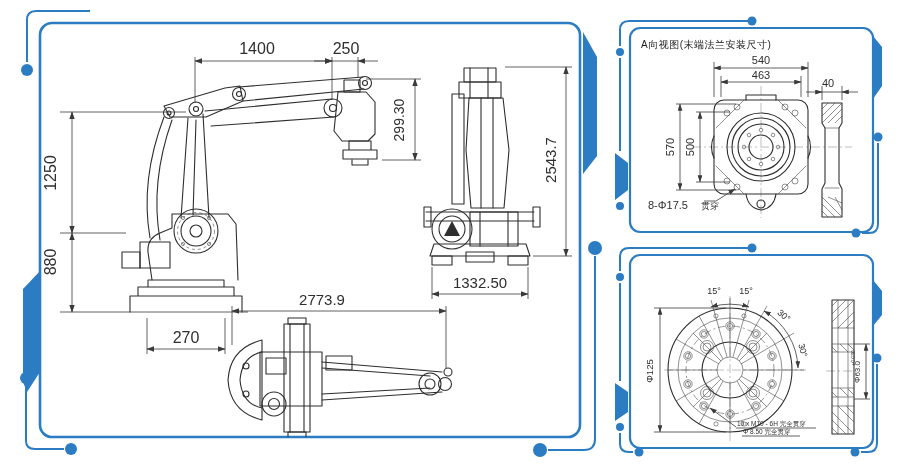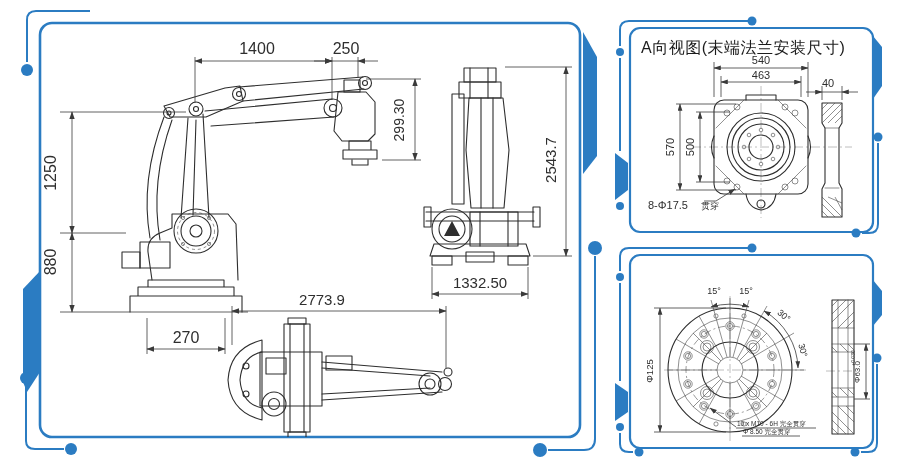--- a/index.html
+++ b/index.html
@@ -1,19 +1,19 @@
 <!DOCTYPE html>
 <html><head>
 <meta charset="utf-8">
 <style>
   html,body{margin:0;padding:0;background:#fff;font-family:"Liberation Sans",sans-serif;}
   #canvas{position:relative;width:900px;height:469px;background:#fff;overflow:hidden;border-radius:15px;}
   .abs{position:absolute;}
   svg text{font-family:"Liberation Sans",sans-serif;fill:#2e2e2e;}
-  .panel-title{position:absolute;font-size:16px;color:#1c1c1c;letter-spacing:0.5px;}
+  .panel-title{position:absolute;font-size:10px;color:#1c1c1c;letter-spacing:0.5px;}
   
   .ln{stroke:#2e2e2e;stroke-width:1.1;fill:none;stroke-linejoin:round;stroke-linecap:round;}
   .thin{stroke:#444;stroke-width:0.6;fill:none;}
   .dim{stroke:#3a3a3a;stroke-width:0.8;fill:none;}
   .cl{stroke:#888;stroke-width:0.55;fill:none;stroke-dasharray:9 3 2 3;}
   .dash{stroke:#555;stroke-width:0.6;fill:none;stroke-dasharray:7 3 2 3;}
   .solidfill{fill:#2e2e2e;stroke:none;}
   .accfill{fill:#2b7cc2;stroke:none;}
   .accln{stroke:#2b7cc2;fill:none;}
 </style>

